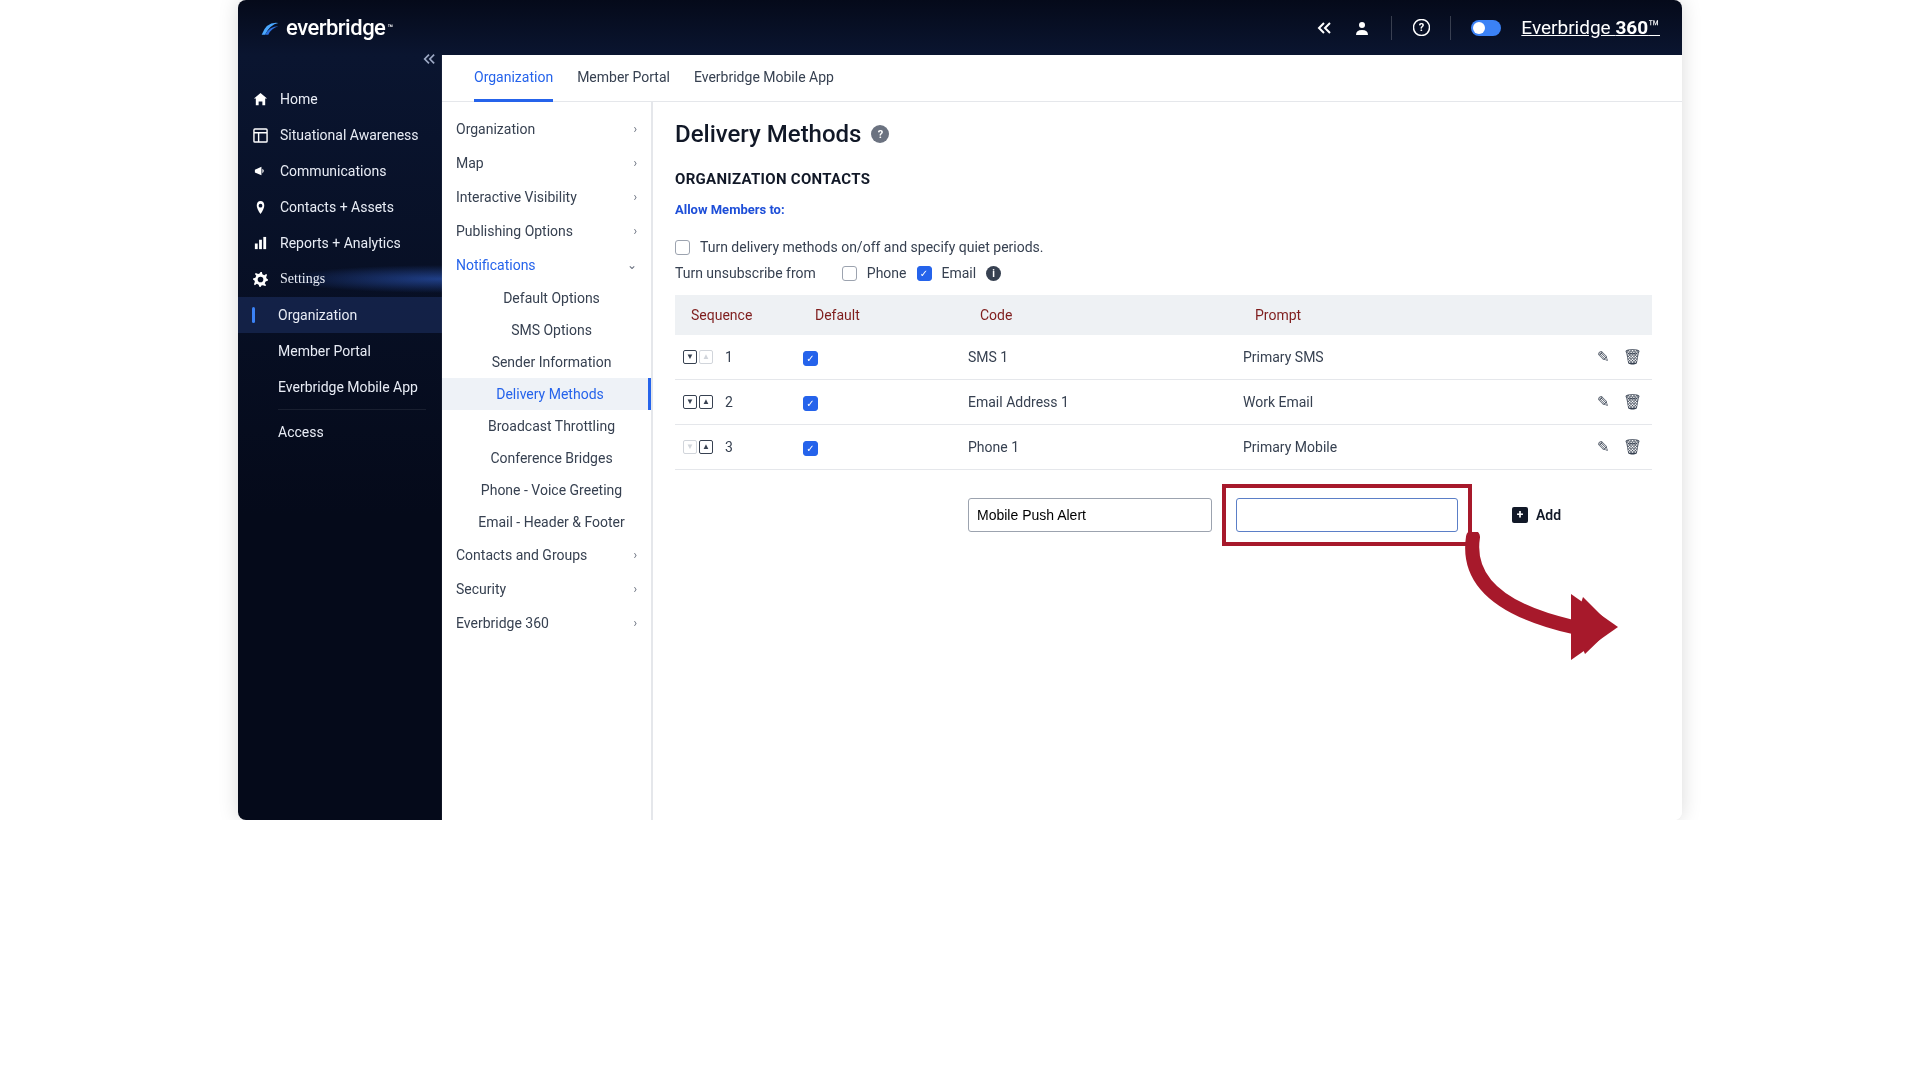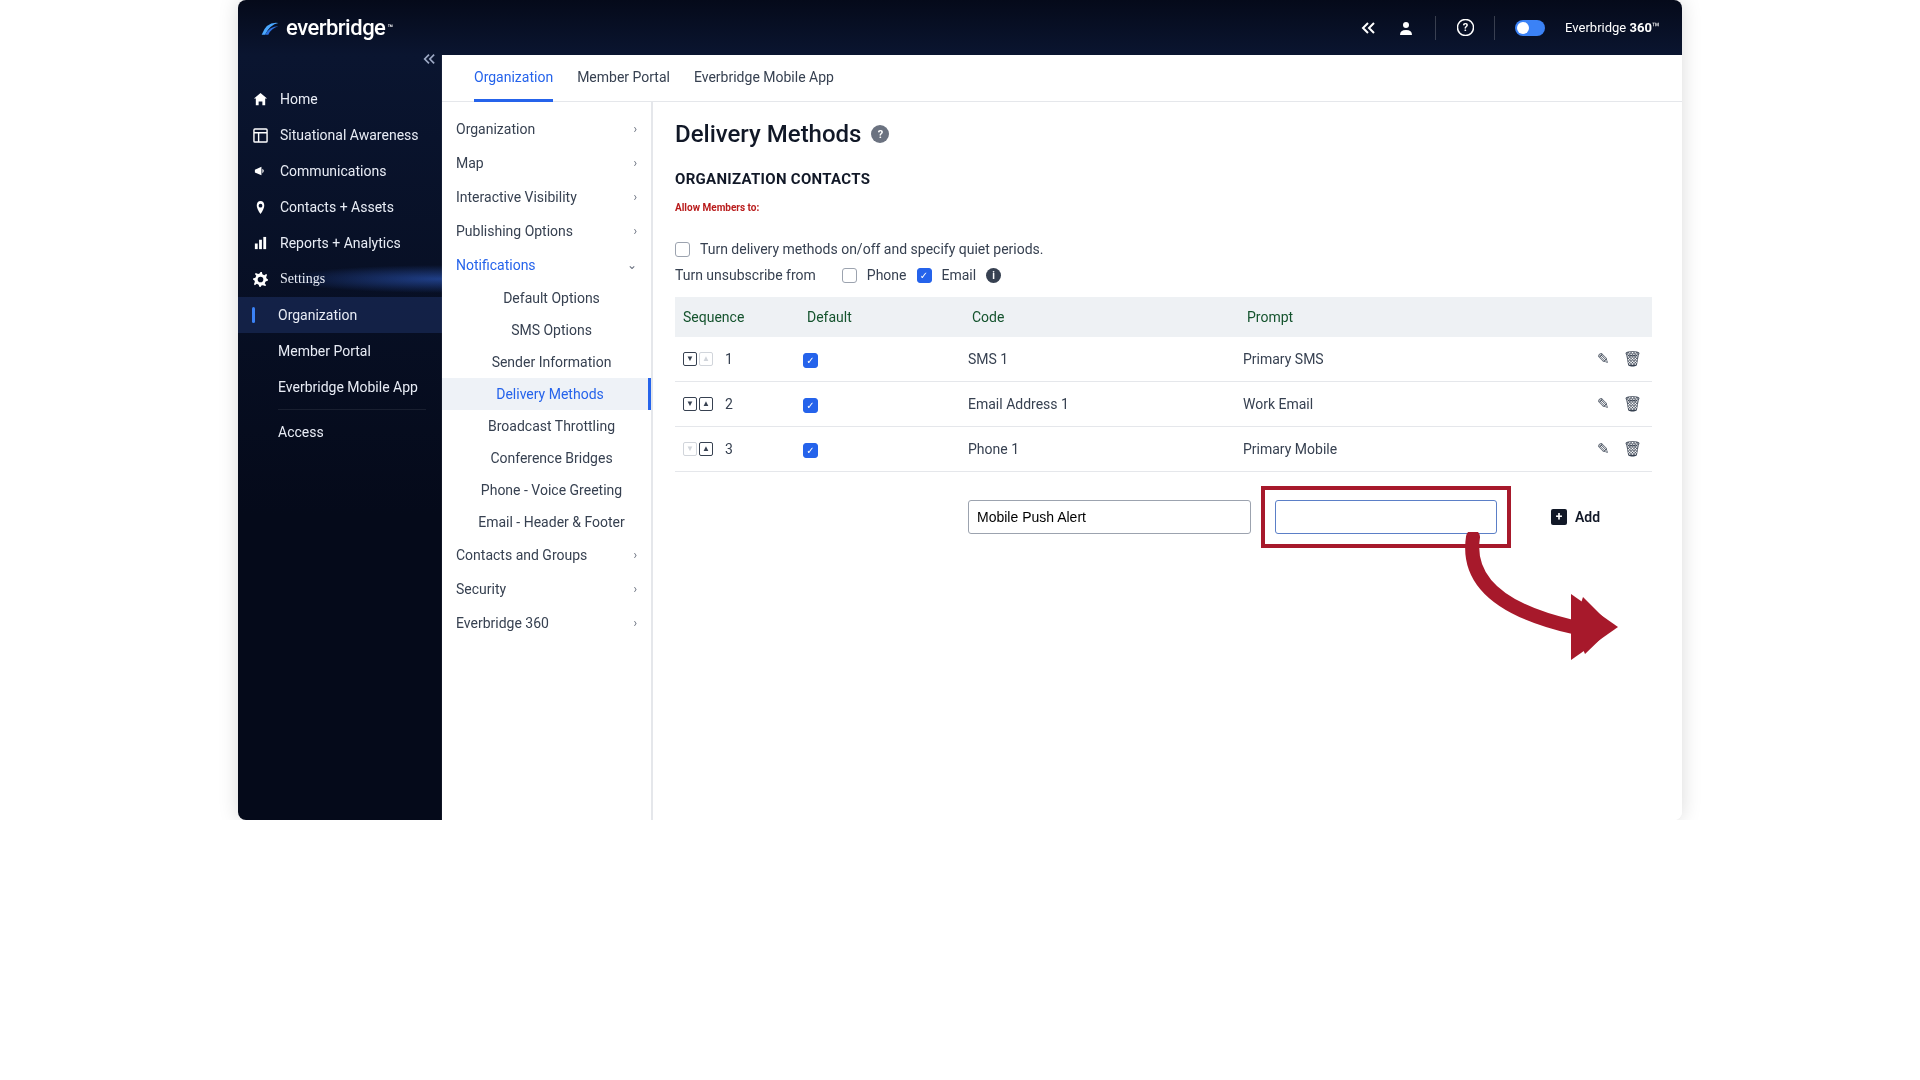--- a/index.html
+++ b/index.html
@@ -8,21 +8,21 @@
 .topbar { height: 55px; background: linear-gradient(180deg, #050a1a 0%, #0a1530 100%); display: flex; align-items: center; justify-content: space-between; padding: 0 22px; }
 .logo-area { display: flex; align-items: center; gap: 6px; }
 .logo-text { color: #fff; font-size: 22px; font-weight: 500; letter-spacing: -0.5px; display:flex; align-items:center; }
 .logo-text .tm { font-size: 9px; vertical-align: super; margin-left:2px;}
 .logo-icon-svg { width:20px; height:18px; }
 .top-right { display: flex; align-items: center; gap: 20px; color: #fff; }
 .top-icon { width: 18px; height: 18px; cursor: pointer; display:flex; align-items:center; justify-content:center;}
 .divider-v { width:1px; height:24px; background: rgba(255,255,255,0.2);}
 .toggle { width: 30px; height: 16px; background: #3b82f6; border-radius: 8px; position: relative; cursor:pointer; }
 .toggle::after { content:''; position:absolute; left:2px; top:2px; width:12px; height:12px; background:#fff; border-radius:50%; }
-.brand-right { font-size:13px; font-weight:400; }
+.brand-right { font-size:19px; font-weight:400;text-decoration:underline; }
 .brand-right b { font-weight:700; }
 
 .layout { display:flex; height: calc(100% - 55px); }
 
 .sidebar { width: 204px; background: linear-gradient(180deg, #0a1530 0%, #050a1a 60%, #050a1a 100%); color:#fff; position:relative; padding-top:26px; }
 .sidebar::after { content:''; position:absolute; top:0; right:0; width:1px; height:100%; background:rgba(255,255,255,0.05);}
 .collapse-btn { position:absolute; top:-6px; right:3px; width:20px; height:20px; color:#9ca8c4; cursor:pointer; display:flex; align-items:center; justify-content:center; font-size:13px;}
 .nav-item { display:flex; align-items:flex-start; gap:12px; padding:10px 14px; font-size:14px; color:#e8ecf5; cursor:pointer; position:relative;}
 .nav-item .nv-icon { width:16px; height:16px; display:flex; align-items:center; justify-content:center; }
 .nav-item.active-settings { background: radial-gradient(ellipse at right, rgba(60,120,255,0.45) 0%, rgba(60,120,255,0.0) 55%); font-family: Liberation Serif, serif; }
@@ -39,43 +39,43 @@
 .set-item { display:flex; align-items:center; justify-content:space-between; padding:9px 14px; font-size:14px; color:#374151; cursor:pointer;}
 .set-item .chev { color:#6b7280; font-size:12px;}
 .set-sub { padding:8px 14px 8px 24px; font-size:14px; color:#374151; cursor:pointer;text-align:center;}
 .set-sub.active { background:#eef2f7; color:#2563eb; border-right:3px solid #2563eb;}
 .set-item.open { color:#2563eb;}
 
 .main { flex:1; padding:18px 30px 30px 22px; position:relative; border-left:1px solid #e5e7eb;}
 .page-title { font-size:24px; font-weight:500; color:#111827; display:flex; align-items:center; gap:10px; margin-bottom:22px;}
 .help-circ { width:18px; height:18px; border-radius:50%; background:#6b7280; color:#fff; display:inline-flex; align-items:center; justify-content:center; font-size:11px; font-weight:700; cursor:pointer;}
 .section-h { font-size:15px; font-weight:700; letter-spacing:0.3px; color:#111827; margin-bottom:14px;}
-.allow-label { font-size:10px; font-weight:700; color:#b91c1c; margin-bottom:28px;}
+.allow-label { font-size:13px; font-weight:700; color:#1d4ed8; margin-bottom:22px;}
 .check-row { display:flex; align-items:center; gap:10px; font-size:14px; color:#374151; margin-bottom:10px;}
 .cb { width:15px; height:15px; border:1.5px solid #9ca3af; border-radius:3px; cursor:pointer; display:inline-flex; align-items:center; justify-content:center; background:#fff;}
 .cb.checked { background:#2563eb; border-color:#2563eb; color:#fff; font-size:10px;}
 .info-i { width:15px; height:15px; border-radius:50%; background:#374151; color:#fff; display:inline-flex; align-items:center; justify-content:center; font-size:10px; font-weight:700; cursor:pointer;}
 
 .table { margin-top:14px; }
-.thead { display:flex; background:#eef1f4; padding:12px 4px; font-size:14px; color:#14532d;}
+.thead { display:flex; background:#eef1f4; padding:12px 12px; font-size:14px; color:#7f1d1d;}
 .col-seq { width:128px; padding-left:4px;}
 .col-def { width:165px;}
 .col-code { width:275px;}
 .col-prompt { flex:1;}
 .col-act { width:80px; text-align:right; padding-right:10px;}
 .trow { display:flex; align-items:center; padding:13px 0; border-bottom:1px solid #e5e7eb; font-size:14px; color:#374151;}
 .seq-ctrl { display:flex; gap:2px; margin-right:12px; padding-left:4px;}
 .seq-btn { width:14px; height:14px; border:1.5px solid #374151; border-radius:2px; display:flex; align-items:center; justify-content:center; cursor:pointer; font-size:8px; line-height:1;}
 .seq-btn.disabled { border-color:#d1d5db; color:#d1d5db; cursor:default;}
 .act-icon { cursor:pointer; color:#374151; margin-left:10px; font-size:15px;}
 
 .add-row { display:flex; align-items:center; padding:14px 0; gap:0;}
 .add-col-seq { width:128px;} .add-col-def{width:165px;}
 .add-input { height:34px; border:1px solid #9ca3af; border-radius:3px; padding:0 8px; font-size:14px; outline:none;}
-.add-input.code { width:283px;}
+.add-input.code { width:244px;}
 .add-input.prompt { width:222px; border:1px solid #5b7fc7;}
 .highlight-box { border:4px solid #a7192b; padding:10px; display:inline-block; margin-left:10px;}
 .add-btn { display:flex; align-items:center; gap:8px; font-size:14px; font-weight:600; color:#111827; cursor:pointer; margin-left:40px;}
 .plus-sq { width:16px; height:16px; background:#111827; color:#fff; border-radius:2px; display:flex; align-items:center; justify-content:center; font-size:12px; font-weight:700;}
 
 .arrow-svg { position:absolute; left:800px; top:430px; pointer-events:none;}
 .tabs-and-below { flex:1; display:flex; flex-direction:column;}
 </style>
 </head>
 <body>

